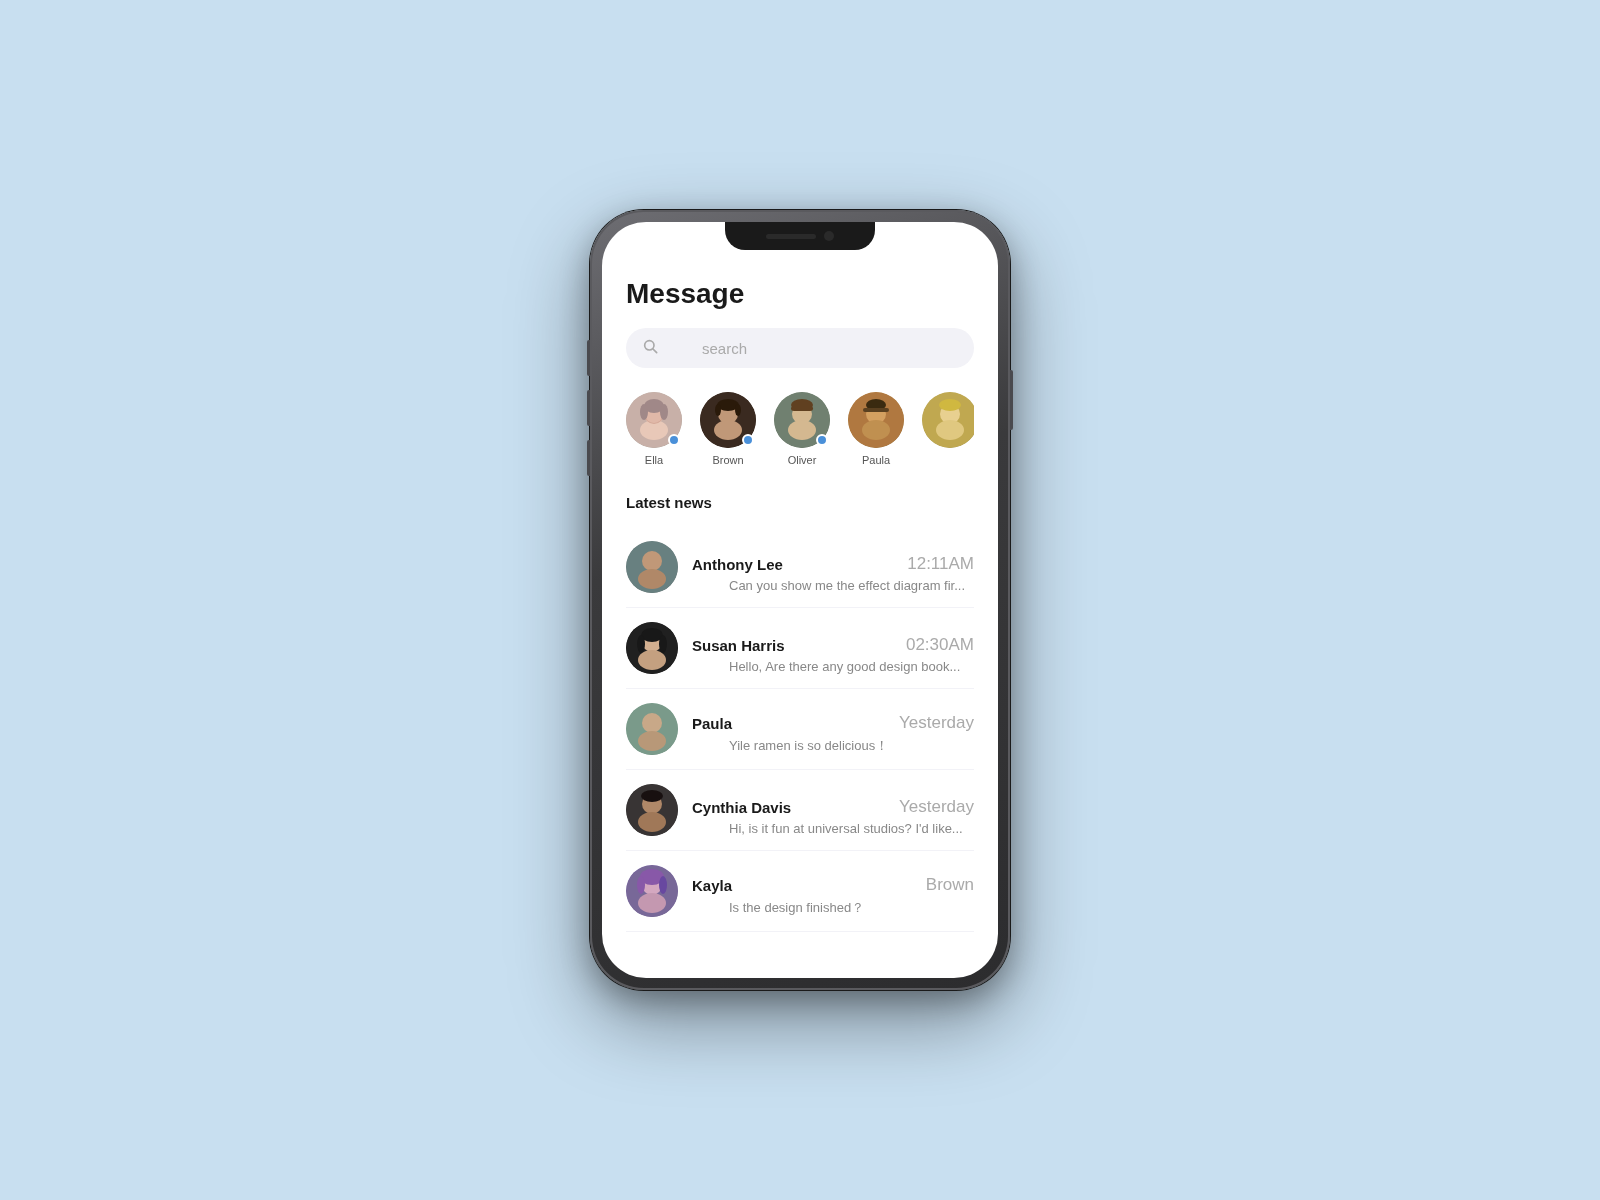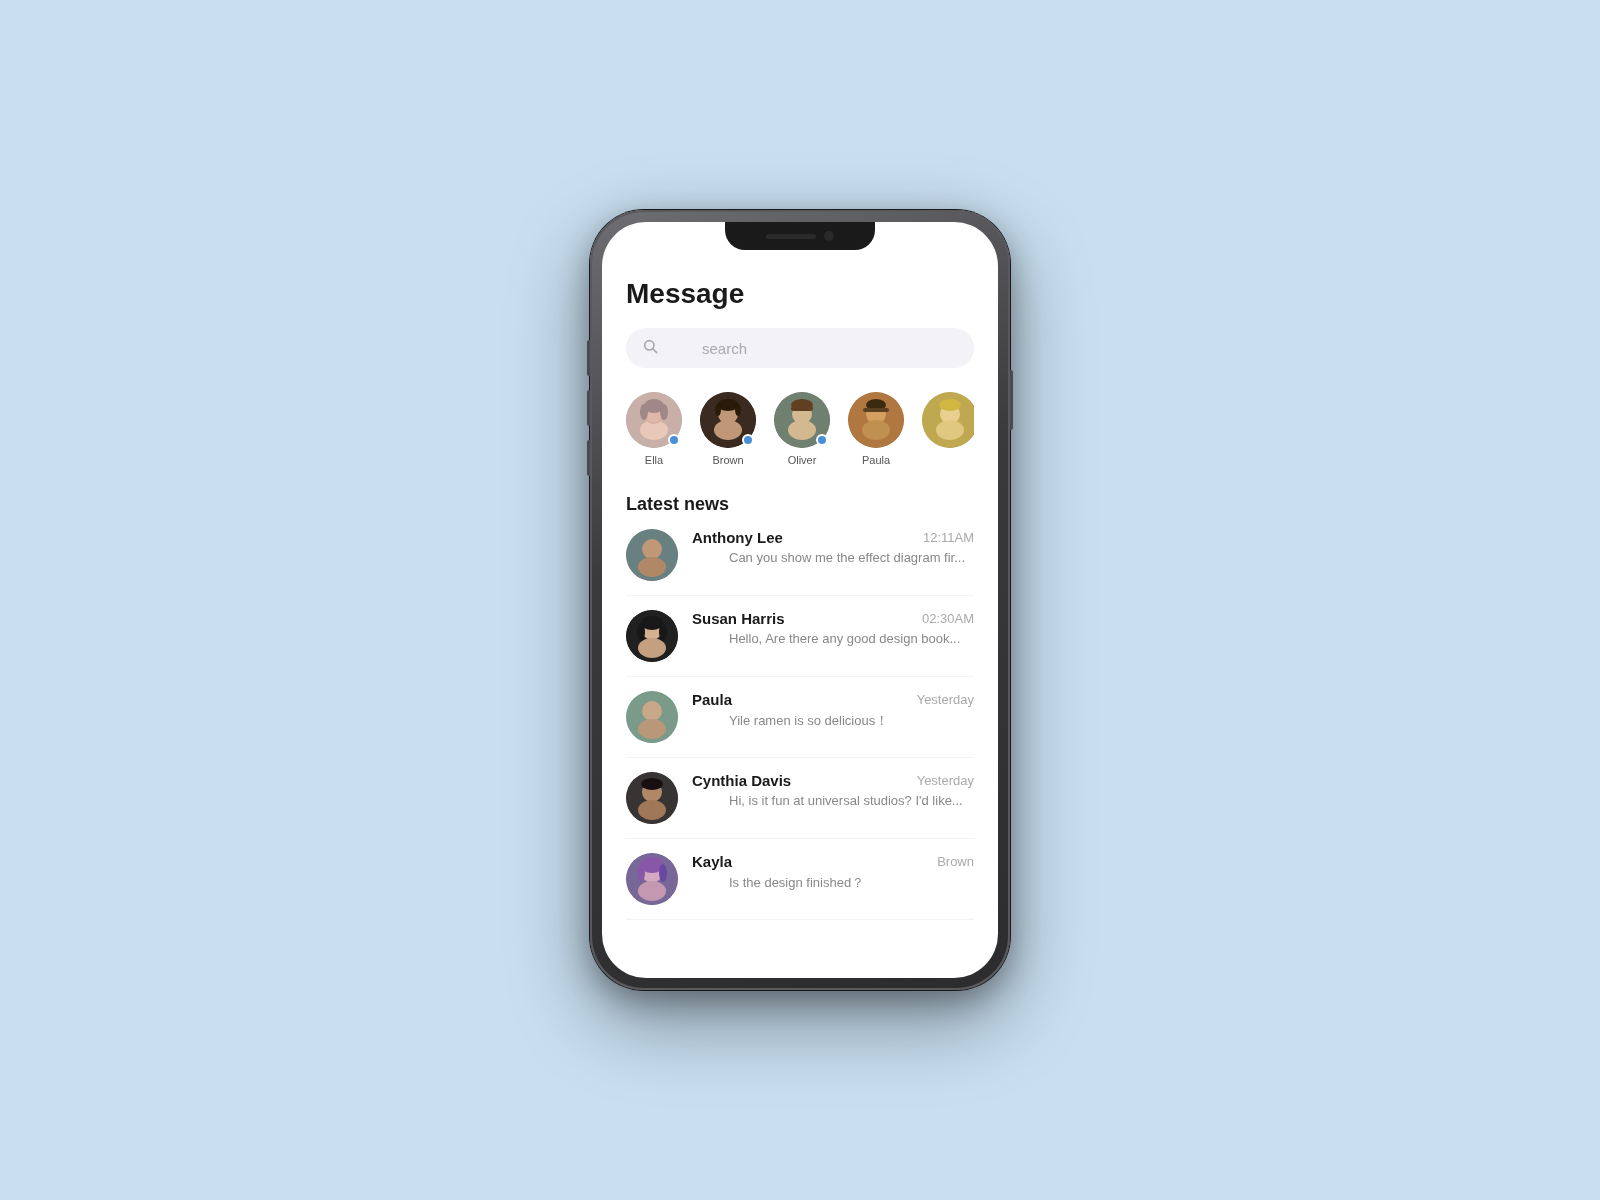--- a/index.html
+++ b/index.html
@@ -187,34 +187,35 @@
       border: 2px solid white;
     }
 
     .story-name {
       font-size: 11px;
       color: #555;
       text-align: left;
     }
 
     .section-title {
-      font-size: 18px;
+      font-size: 15px;
       font-weight: 700;
       color: #1a1a1a;
+      margin-bottom: 16px;
     }
 
     .message-list {
       display: flex;
       flex-direction: column;
       gap: 0;
     }
 
     .message-item {
       display: flex;
-      align-items: flex-start;
+      align-items: flex-end;
       gap: 14px;
       padding: 14px 0;
       border-bottom: 1px solid #f2f2f7;
     }
 
     .msg-avatar {
       width: 52px;
       height: 52px;
       border-radius: 50%;
       overflow: hidden;
@@ -239,21 +240,21 @@
       margin-bottom: 4px;
     }
 
     .msg-name {
       font-size: 15px;
       font-weight: 600;
       color: #1a1a1a;
     }
 
     .msg-time {
-      font-size: 13px;
+      font-size: 17px;
       color: #aaaaaa;
       flex-shrink: 0;
     }
 
     .msg-preview {
       font-size: 13px;
       color: #888888;
       white-space: nowrap;
       overflow: hidden;
       text-overflow: ellipsis;

